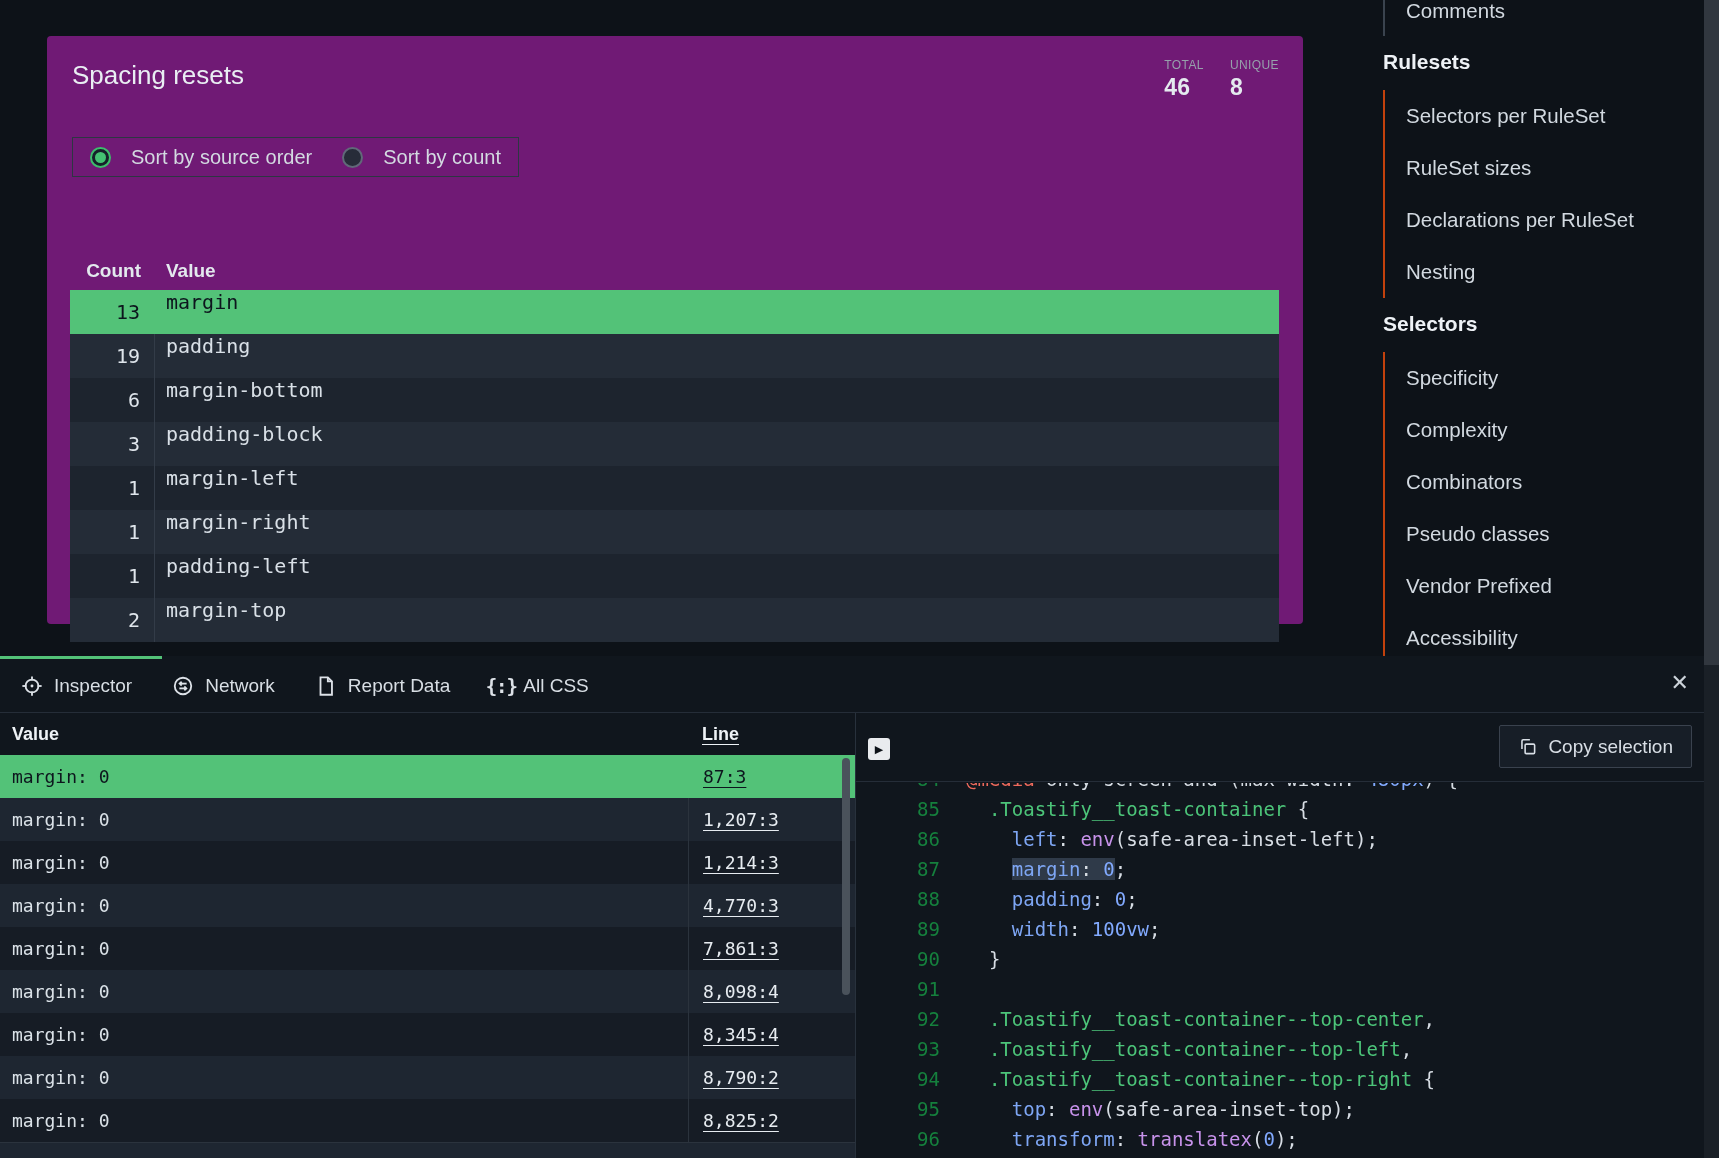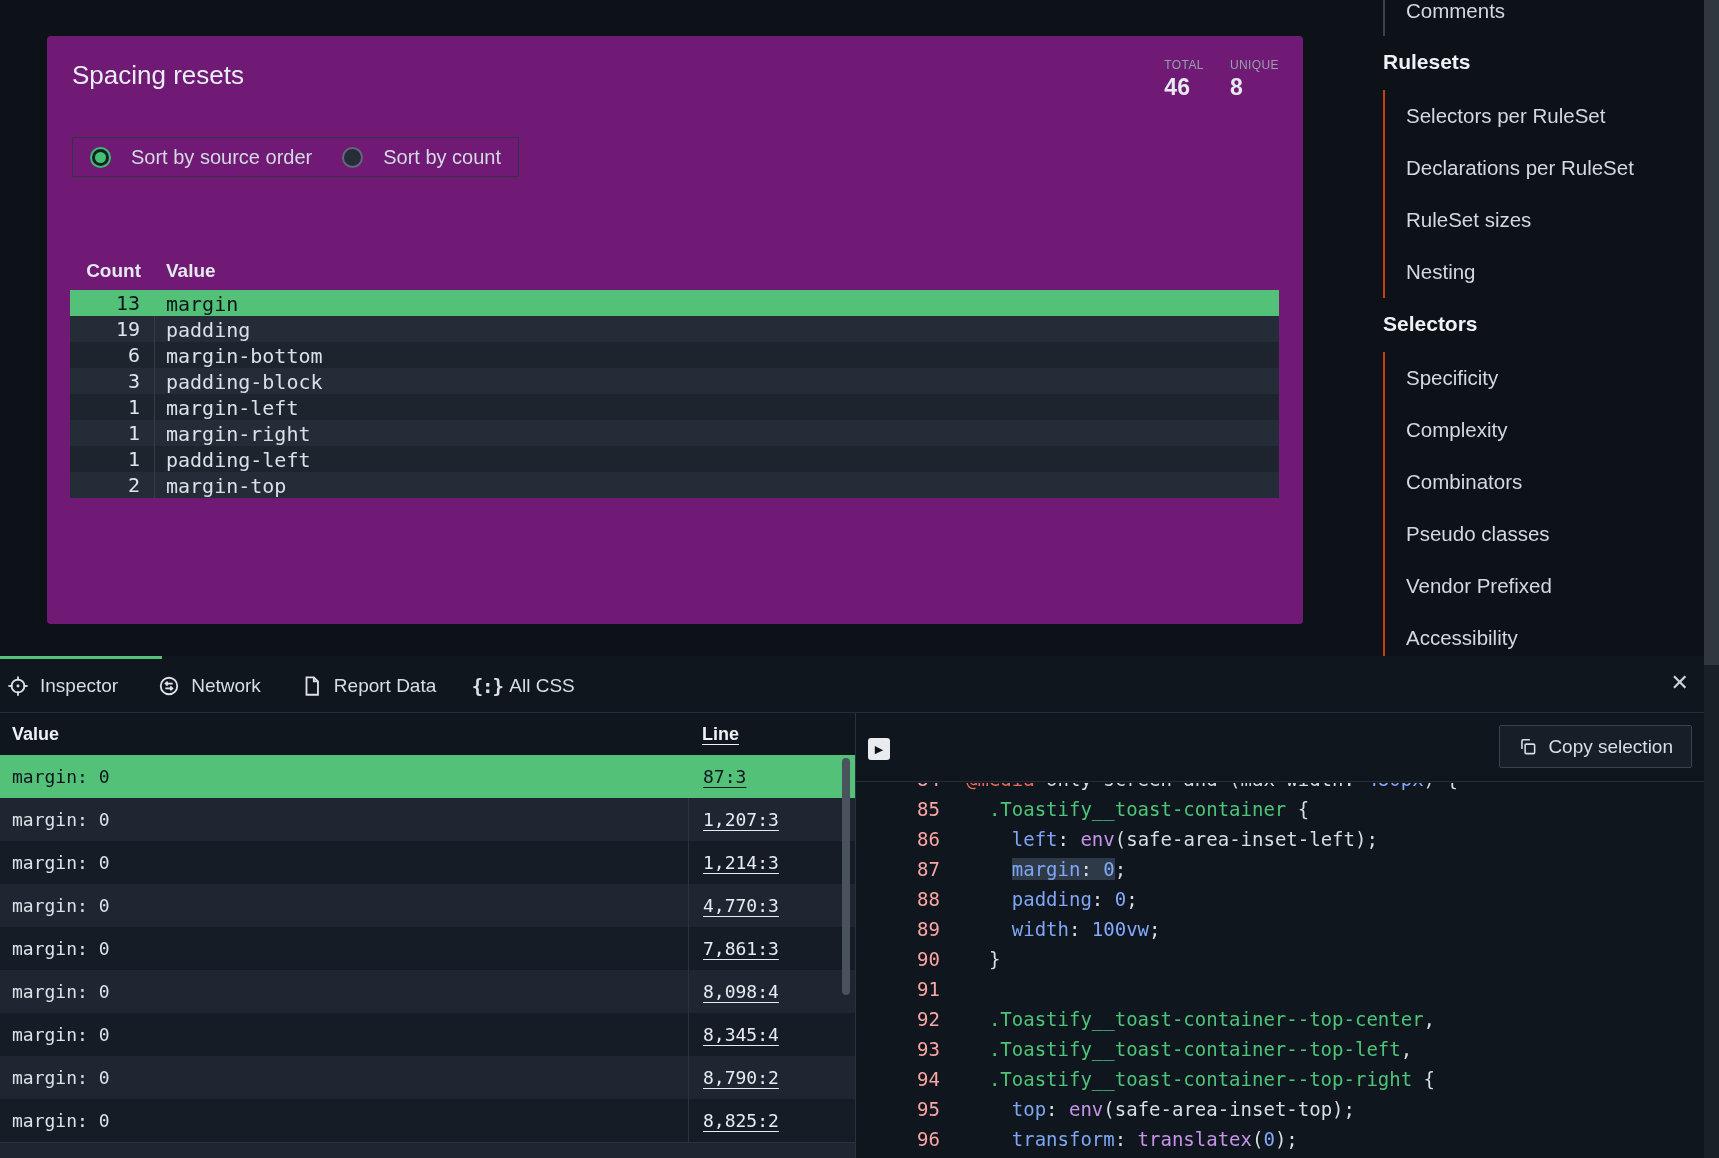--- a/index.html
+++ b/index.html
@@ -30,21 +30,21 @@
   .radio-opt { display:flex; align-items:center; gap:20px; font-size:20px; color:#d3dae1; cursor:default; }
   .radio { width:21px; height:21px; border-radius:50%; position:relative; flex:0 0 auto; }
   .radio.sel { border:2px solid #3dbd6c; background:#16202a; }
   .radio.sel .dot { position:absolute; left:50%; top:50%; width:11px; height:11px; margin:-5.5px 0 0 -5.5px; border-radius:50%; background:#44c172; }
   .radio.unsel { border:2px solid #616879; background:#272c39; }
 
   .vt { position:absolute; left:23px; top:176px; width:1209px;margin-top:40px; }
   .vt-head { display:flex; height:38px; align-items:center; font-size:19px; font-weight:bold; color:#e3e9ee; }
   .vt-head .c-count { width:85px; text-align:right; padding-right:14px; }
   .vt-head .c-value { padding-left:11px; }
-  .vt-row { display:flex; height:26px; align-items:flex-end; font-size:20px; }
+  .vt-row { display:flex; height:44px; align-items:flex-start; font-size:20px; }
   .vt-row .c-count { width:85px; text-align:right; padding-right:14px; border-right:1px solid #333c48; color:#dfe5eb;
                      align-self:stretch; display:flex; align-items:center; justify-content:flex-end; }
   .vt-row .c-value { padding-left:11px; color:#d9e0e7; }
   .vt-row.light { background:#242c37; }
   .vt-row.dark  { background:#1d242e; }
   .vt-row.hl { background:#53c278; }
   .vt-row.hl .c-count { border-right-color:transparent; color:#0d151d; }
   .vt-row.hl .c-value { color:#0d151d; }
 
   
@@ -52,21 +52,21 @@
   .sb-partial { border-left:2px solid #3a434e; height:38px; padding-left:21px; }
   .sb-partial .sb-item { height:30px; line-height:26px; margin-top:-2px; }
   .sb-heading { font-size:21px; font-weight:bold; color:#eef2f6; margin:12px 0 0 0; height:28px; line-height:28px; }
   .sb-group { border-left:2px solid #c2410c; margin-top:14px; padding-left:21px; }
   .sb-item { font-size:20.5px; color:#d2d9e0; height:52px; line-height:52px; cursor:default; white-space:nowrap; }
 
   
   .bottom-panel { position:absolute; left:0; top:656px; width:1719px; height:502px; background:#10161d; }
   .active-bar { position:absolute; left:0; top:0; width:162px; height:3px; background:#53c278; }
   .tabbar { position:absolute; left:0; top:3px; width:100%; height:54px; display:flex; align-items:center;
-            gap:40px; padding-left:7px; border-bottom:1px solid #252d38; }
+            gap:40px; padding-left:21px; border-bottom:1px solid #252d38; }
   .tab { display:flex; align-items:center; gap:11px; font-size:19px; color:#d8dee4; cursor:default; }
   .tab .ticon { width:22px; height:22px; display:flex; align-items:center; justify-content:center; color:#dde2e8; }
   .tab .ticon svg { display:block; }
   .braces-glyph { font-family:"DejaVu Sans Mono", monospace; font-size:19px; font-weight:bold; letter-spacing:-1px; }
   .close-btn { position:absolute; right:30px; top:16px; font-size:22px; color:#ccd3da; line-height:22px; cursor:default; }
 
   .bottom-body { position:absolute; left:0; top:57px; width:100%; height:445px; display:flex; }
 
   
   .bl { width:856px; border-right:1px solid #28313c; position:relative; overflow:hidden; }
@@ -91,21 +91,21 @@
   .code { flex:1; position:relative; overflow:hidden; background:#10161d; }
   .code-header { position:absolute; left:0; top:0; right:0; height:69px; border-bottom:1px solid #252d38; }
   .toggle-btn { position:absolute; left:12px; top:25px; width:22px; height:22px; background:#e9ebee; border-radius:3px;
                 color:#0d1218; font-size:11px; display:flex; align-items:center; justify-content:center; }
   .copy-btn { position:absolute; right:27px; top:12px; height:43px; padding:0 18px; display:flex; align-items:center; gap:11px;
               border:1px solid #3a424e; background:#171e27; color:#d8dee5; font-size:19px; border-radius:2px; cursor:default; }
   .copy-btn svg { display:block; }
   .code-body { position:absolute; left:0; top:70px; right:0; bottom:0; overflow:hidden; }
   .code-lines { margin-top:-19px; font-family:"DejaVu Sans Mono", monospace; font-size:19px; line-height:30px; }
   .cl { display:flex; white-space:pre; }
-  .cl .ln { width:84px; text-align:right; color:#fca5a5; flex:0 0 auto; }
+  .cl .ln { width:84px; text-align:right; color:#15803d; flex:0 0 auto; }
   .cl .lc { margin-left:26px; color:#d7dde4; }
   .tk-at   { color:#ee6a5c; }
   .tk-sel  { color:#4cc479; }
   .tk-prop { color:#7ea6f4; }
   .tk-num  { color:#82aaff; }
   .tk-fn   { color:#c792ea; }
   .tk-p    { color:#d7dde4; }
   .tk-hl   { background:#2f3a49; }
 
   
@@ -183,22 +183,22 @@
     </div>
   </section>
 
   <aside class="sidebar" id="sidebar">
     <div class="sb-partial">
       <div class="sb-item">Comments</div>
     </div>
   <div class="sb-heading">Rulesets</div>
       <div class="sb-group">
         <div class="sb-item">Selectors per RuleSet</div>
+        <div class="sb-item">RuleSet sizes</div>
         <div class="sb-item">Declarations per RuleSet</div>
-        <div class="sb-item">RuleSet sizes</div>
         <div class="sb-item">Nesting</div>
       </div>
       <div class="sb-heading">Selectors</div>
       <div class="sb-group">
         <div class="sb-item">Specificity</div>
         <div class="sb-item">Complexity</div>
         <div class="sb-item">Combinators</div>
         <div class="sb-item">Pseudo classes</div>
         <div class="sb-item">Vendor Prefixed</div>
         <div class="sb-item">Accessibility</div>

